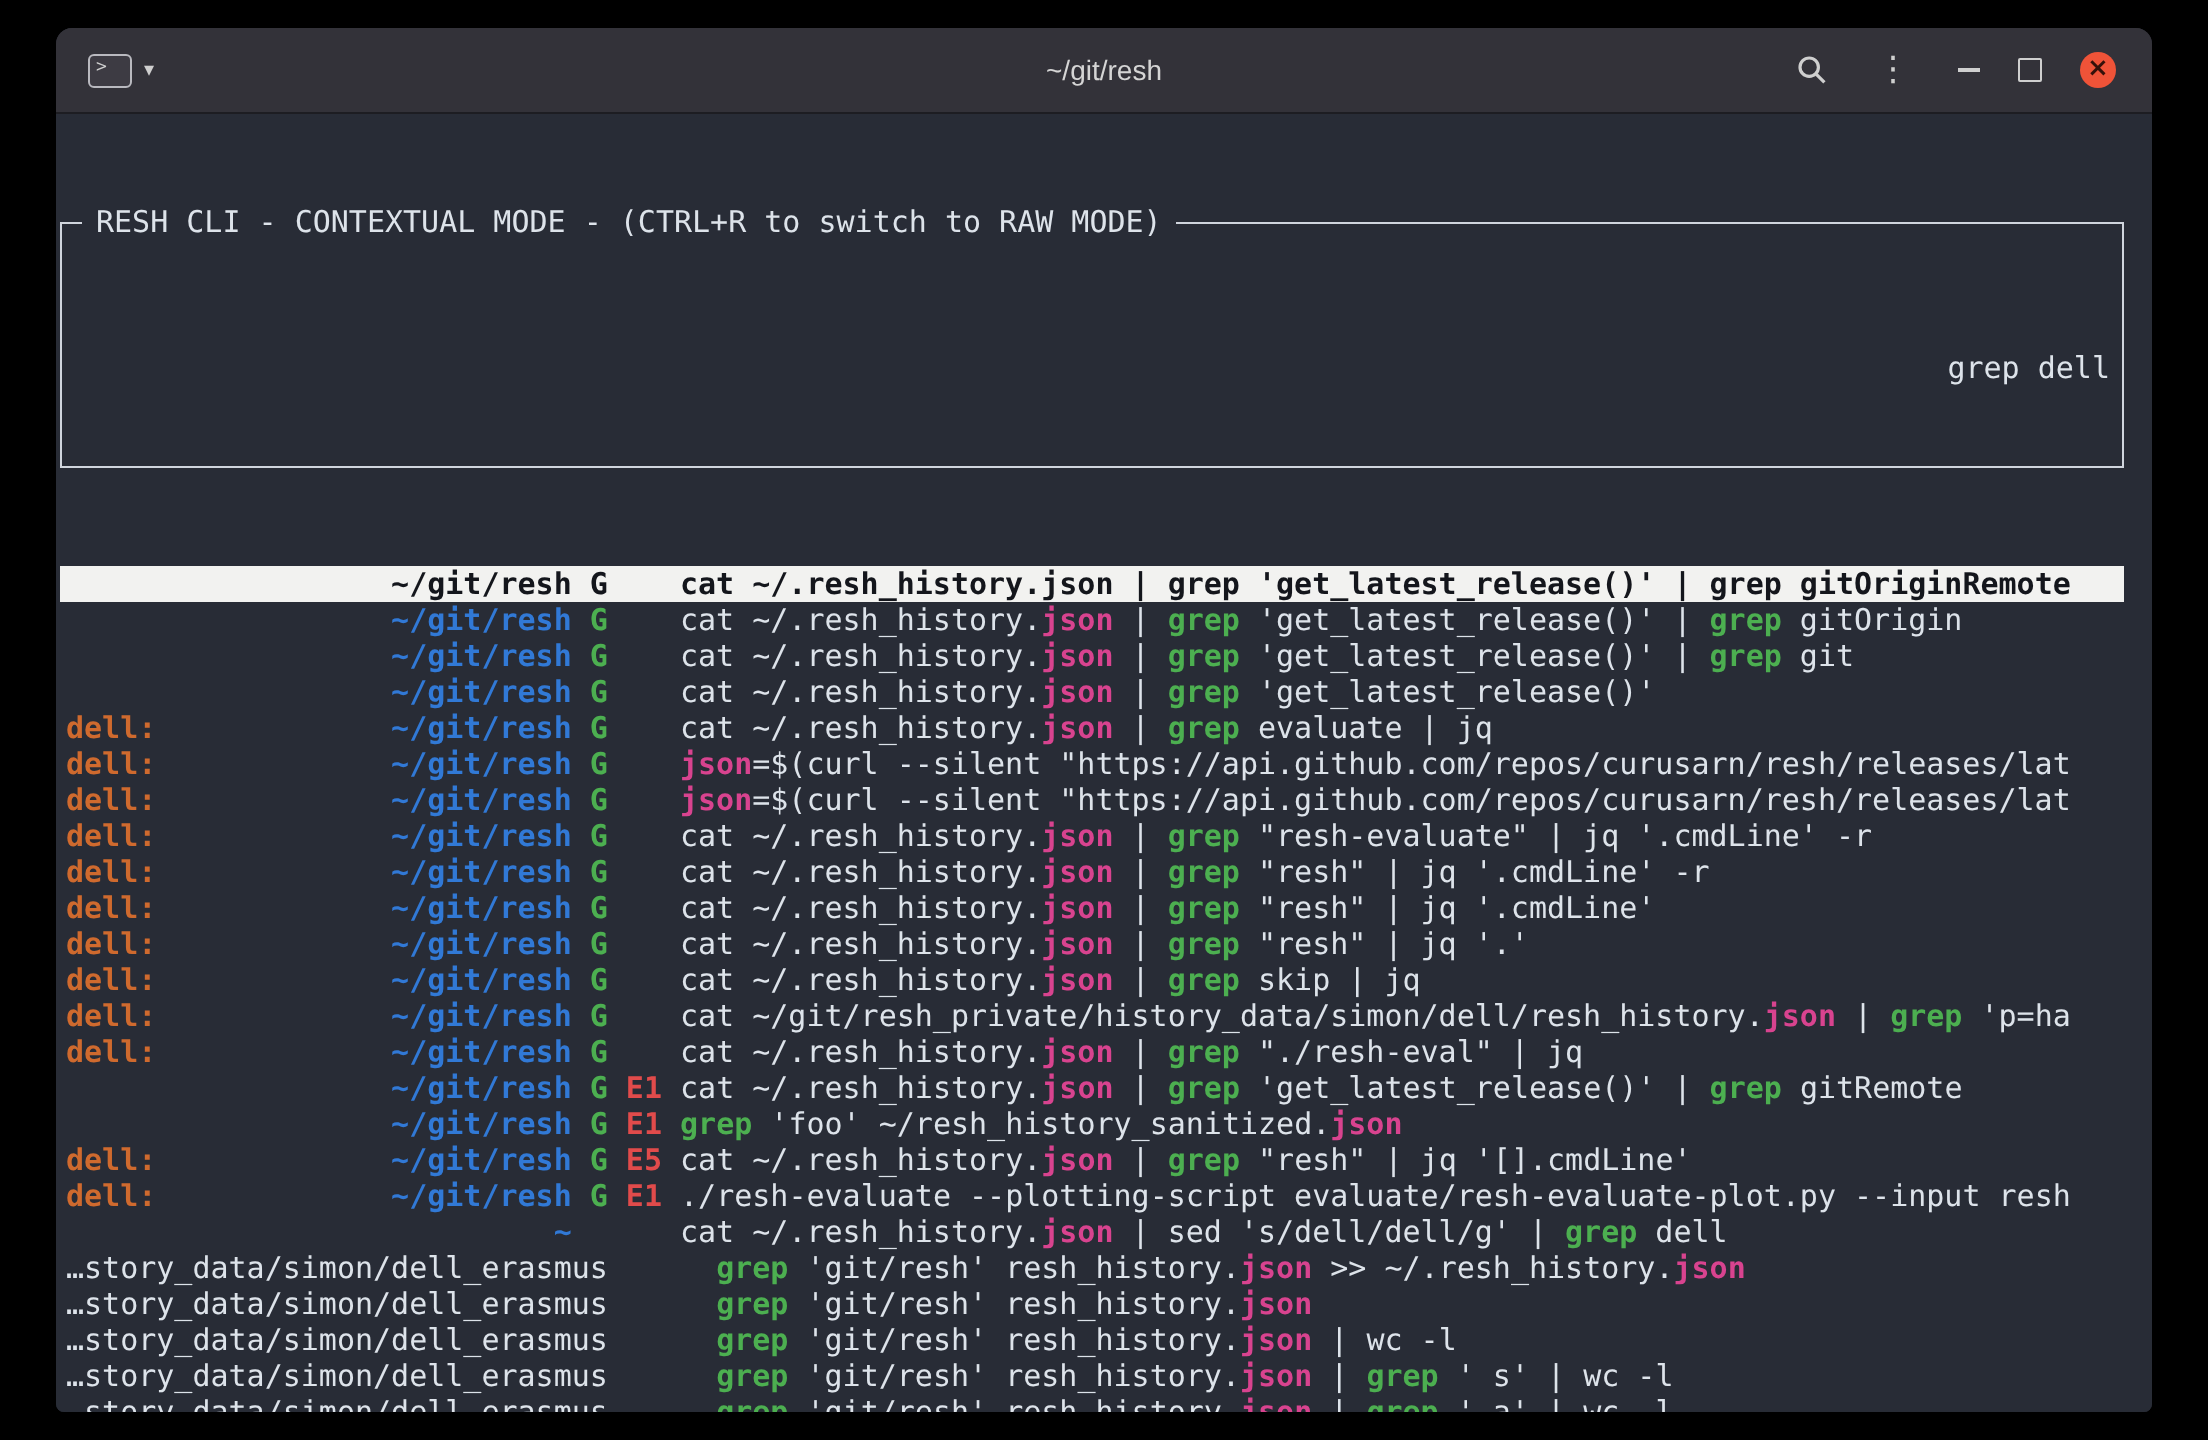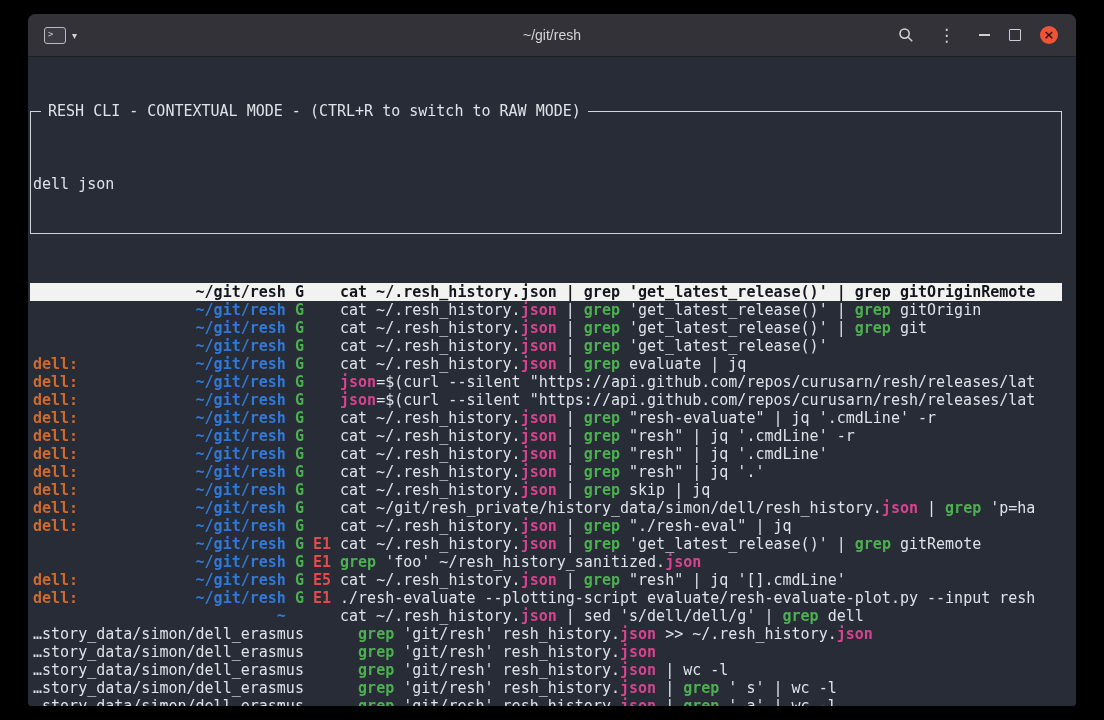--- a/index.html
+++ b/index.html
@@ -48,21 +48,21 @@
   }
   
   .terminal{
     flex:1;position:relative;background:var(--terminal_bg,#282c36);
     color:var(--fg,#dde3ea);font-size:15px;line-height:18px;
     padding:10px 14px 0 2px;box-sizing:border-box;overflow:hidden;
     white-space:pre;
   }
   .resh-box{
     position:relative;border:1px solid var(--box_border,#d0d5dd);
-    margin-top:8px;padding:9px 6px 4px 2px;
+    margin-top:8px;padding:9px 6px 4px 2px;text-align:right;
   }
   .resh-box-title{
     position:absolute;top:-10px;left:10px;
     background:var(--terminal_bg,#282c36);padding:0 7px;
     color:var(--fg,#dde3ea);
   }
   .resh-query{color:var(--fg,#dde3ea);}
   .rows{margin-top:13px;}
   .row{
     display:flex;height:18px;line-height:18px;padding-left:3px;
@@ -104,18 +104,18 @@
         <div class="btn-close">
             <span>×</span>
           </div>
       </div>
     </div>
   </div>
 
   <div class="terminal">
     <div class="resh-box">
       <span class="resh-box-title">RESH CLI - CONTEXTUAL MODE - (CTRL+R to switch to RAW MODE)</span>
-      <div class="resh-query">dell json</div>
+      <div class="resh-query">grep dell</div>
     </div>
     <div class="rows" id="rows"><div class="row selected"><span class="hostdir"><span class="host host-path"></span><span class="dir">~/git/resh</span></span><span class="flags"><span class="flag flag-ok">G</span></span><span class="cmd"><span>cat ~/.resh_history.</span><span class="match" style="color: rgb(216, 67, 143);">json</span><span> | </span><span class="match" style="color: rgb(76, 175, 80);">grep</span><span> 'get_latest_release()' | </span><span class="match" style="color: rgb(76, 175, 80);">grep</span><span> gitOriginRemote</span></span></div><div class="row"><span class="hostdir"><span class="host host-path"></span><span class="dir">~/git/resh</span></span><span class="flags"><span class="flag flag-ok">G</span></span><span class="cmd"><span>cat ~/.resh_history.</span><span class="match" style="color: rgb(216, 67, 143);">json</span><span> | </span><span class="match" style="color: rgb(76, 175, 80);">grep</span><span> 'get_latest_release()' | </span><span class="match" style="color: rgb(76, 175, 80);">grep</span><span> gitOrigin</span></span></div><div class="row"><span class="hostdir"><span class="host host-path"></span><span class="dir">~/git/resh</span></span><span class="flags"><span class="flag flag-ok">G</span></span><span class="cmd"><span>cat ~/.resh_history.</span><span class="match" style="color: rgb(216, 67, 143);">json</span><span> | </span><span class="match" style="color: rgb(76, 175, 80);">grep</span><span> 'get_latest_release()' | </span><span class="match" style="color: rgb(76, 175, 80);">grep</span><span> git</span></span></div><div class="row"><span class="hostdir"><span class="host host-path"></span><span class="dir">~/git/resh</span></span><span class="flags"><span class="flag flag-ok">G</span></span><span class="cmd"><span>cat ~/.resh_history.</span><span class="match" style="color: rgb(216, 67, 143);">json</span><span> | </span><span class="match" style="color: rgb(76, 175, 80);">grep</span><span> 'get_latest_release()'</span></span></div><div class="row"><span class="hostdir"><span class="host host-name">dell:</span><span class="dir">~/git/resh</span></span><span class="flags"><span class="flag flag-ok">G</span></span><span class="cmd"><span>cat ~/.resh_history.</span><span class="match" style="color: rgb(216, 67, 143);">json</span><span> | </span><span class="match" style="color: rgb(76, 175, 80);">grep</span><span> evaluate | jq</span></span></div><div class="row"><span class="hostdir"><span class="host host-name">dell:</span><span class="dir">~/git/resh</span></span><span class="flags"><span class="flag flag-ok">G</span></span><span class="cmd"><span class="match" style="color: rgb(216, 67, 143);">json</span><span>=$(curl --silent "https://api.github.com/repos/curusarn/resh/releases/lat</span></span></div><div class="row"><span class="hostdir"><span class="host host-name">dell:</span><span class="dir">~/git/resh</span></span><span class="flags"><span class="flag flag-ok">G</span></span><span class="cmd"><span class="match" style="color: rgb(216, 67, 143);">json</span><span>=$(curl --silent "https://api.github.com/repos/curusarn/resh/releases/lat</span></span></div><div class="row"><span class="hostdir"><span class="host host-name">dell:</span><span class="dir">~/git/resh</span></span><span class="flags"><span class="flag flag-ok">G</span></span><span class="cmd"><span>cat ~/.resh_history.</span><span class="match" style="color: rgb(216, 67, 143);">json</span><span> | </span><span class="match" style="color: rgb(76, 175, 80);">grep</span><span> "resh-evaluate" | jq '.cmdLine' -r</span></span></div><div class="row"><span class="hostdir"><span class="host host-name">dell:</span><span class="dir">~/git/resh</span></span><span class="flags"><span class="flag flag-ok">G</span></span><span class="cmd"><span>cat ~/.resh_history.</span><span class="match" style="color: rgb(216, 67, 143);">json</span><span> | </span><span class="match" style="color: rgb(76, 175, 80);">grep</span><span> "resh" | jq '.cmdLine' -r</span></span></div><div class="row"><span class="hostdir"><span class="host host-name">dell:</span><span class="dir">~/git/resh</span></span><span class="flags"><span class="flag flag-ok">G</span></span><span class="cmd"><span>cat ~/.resh_history.</span><span class="match" style="color: rgb(216, 67, 143);">json</span><span> | </span><span class="match" style="color: rgb(76, 175, 80);">grep</span><span> "resh" | jq '.cmdLine'</span></span></div><div class="row"><span class="hostdir"><span class="host host-name">dell:</span><span class="dir">~/git/resh</span></span><span class="flags"><span class="flag flag-ok">G</span></span><span class="cmd"><span>cat ~/.resh_history.</span><span class="match" style="color: rgb(216, 67, 143);">json</span><span> | </span><span class="match" style="color: rgb(76, 175, 80);">grep</span><span> "resh" | jq '.'</span></span></div><div class="row"><span class="hostdir"><span class="host host-name">dell:</span><span class="dir">~/git/resh</span></span><span class="flags"><span class="flag flag-ok">G</span></span><span class="cmd"><span>cat ~/.resh_history.</span><span class="match" style="color: rgb(216, 67, 143);">json</span><span> | </span><span class="match" style="color: rgb(76, 175, 80);">grep</span><span> skip | jq</span></span></div><div class="row"><span class="hostdir"><span class="host host-name">dell:</span><span class="dir">~/git/resh</span></span><span class="flags"><span class="flag flag-ok">G</span></span><span class="cmd"><span>cat ~/git/resh_private/history_data/simon/dell/resh_history.</span><span class="match" style="color: rgb(216, 67, 143);">json</span><span> | </span><span class="match" style="color: rgb(76, 175, 80);">grep</span><span> 'p=ha</span></span></div><div class="row"><span class="hostdir"><span class="host host-name">dell:</span><span class="dir">~/git/resh</span></span><span class="flags"><span class="flag flag-ok">G</span></span><span class="cmd"><span>cat ~/.resh_history.</span><span class="match" style="color: rgb(216, 67, 143);">json</span><span> | </span><span class="match" style="color: rgb(76, 175, 80);">grep</span><span> "./resh-eval" | jq</span></span></div><div class="row"><span class="hostdir"><span class="host host-path"></span><span class="dir">~/git/resh</span></span><span class="flags"><span class="flag flag-ok">G</span><span class="flag flag-err"> E1</span></span><span class="cmd"><span>cat ~/.resh_history.</span><span class="match" style="color: rgb(216, 67, 143);">json</span><span> | </span><span class="match" style="color: rgb(76, 175, 80);">grep</span><span> 'get_latest_release()' | </span><span class="match" style="color: rgb(76, 175, 80);">grep</span><span> gitRemote</span></span></div><div class="row"><span class="hostdir"><span class="host host-path"></span><span class="dir">~/git/resh</span></span><span class="flags"><span class="flag flag-ok">G</span><span class="flag flag-err"> E1</span></span><span class="cmd"><span class="match" style="color: rgb(76, 175, 80);">grep</span><span> 'foo' ~/resh_history_sanitized.</span><span class="match" style="color: rgb(216, 67, 143);">json</span></span></div><div class="row"><span class="hostdir"><span class="host host-name">dell:</span><span class="dir">~/git/resh</span></span><span class="flags"><span class="flag flag-ok">G</span><span class="flag flag-err"> E5</span></span><span class="cmd"><span>cat ~/.resh_history.</span><span class="match" style="color: rgb(216, 67, 143);">json</span><span> | </span><span class="match" style="color: rgb(76, 175, 80);">grep</span><span> "resh" | jq '[].cmdLine'</span></span></div><div class="row"><span class="hostdir"><span class="host host-name">dell:</span><span class="dir">~/git/resh</span></span><span class="flags"><span class="flag flag-ok">G</span><span class="flag flag-err"> E1</span></span><span class="cmd"><span>./resh-evaluate --plotting-script evaluate/resh-evaluate-plot.py --input resh</span></span></div><div class="row"><span class="hostdir"><span class="host host-path"></span><span class="dir">~</span></span><span class="flags"></span><span class="cmd"><span>cat ~/.resh_history.</span><span class="match" style="color: rgb(216, 67, 143);">json</span><span> | sed 's/dell/dell/g' | </span><span class="match" style="color: rgb(76, 175, 80);">grep</span><span> dell</span></span></div><div class="row"><span class="hostdir"><span class="host host-path">…story_data/simon/dell_erasmus</span><span class="dir"></span></span><span class="flags"></span><span class="cmd"><span class="match" style="color: rgb(76, 175, 80);">grep</span><span> 'git/resh' resh_history.</span><span class="match" style="color: rgb(216, 67, 143);">json</span><span> &gt;&gt; ~/.resh_history.</span><span class="match" style="color: rgb(216, 67, 143);">json</span></span></div><div class="row"><span class="hostdir"><span class="host host-path">…story_data/simon/dell_erasmus</span><span class="dir"></span></span><span class="flags"></span><span class="cmd"><span class="match" style="color: rgb(76, 175, 80);">grep</span><span> 'git/resh' resh_history.</span><span class="match" style="color: rgb(216, 67, 143);">json</span></span></div><div class="row"><span class="hostdir"><span class="host host-path">…story_data/simon/dell_erasmus</span><span class="dir"></span></span><span class="flags"></span><span class="cmd"><span class="match" style="color: rgb(76, 175, 80);">grep</span><span> 'git/resh' resh_history.</span><span class="match" style="color: rgb(216, 67, 143);">json</span><span> | wc -l</span></span></div><div class="row"><span class="hostdir"><span class="host host-path">…story_data/simon/dell_erasmus</span><span class="dir"></span></span><span class="flags"></span><span class="cmd"><span class="match" style="color: rgb(76, 175, 80);">grep</span><span> 'git/resh' resh_history.</span><span class="match" style="color: rgb(216, 67, 143);">json</span><span> | </span><span class="match" style="color: rgb(76, 175, 80);">grep</span><span> ' s' | wc -l</span></span></div><div class="row"><span class="hostdir"><span class="host host-path">…story_data/simon/dell_erasmus</span><span class="dir"></span></span><span class="flags"></span><span class="cmd"><span class="match" style="color: rgb(76, 175, 80);">grep</span><span> 'git/resh' resh_history.</span><span class="match" style="color: rgb(216, 67, 143);">json</span><span> | </span><span class="match" style="color: rgb(76, 175, 80);">grep</span><span> ' a' | wc -l</span></span></div></div>
   </div>
 
 </div>
 
 </body></html>

